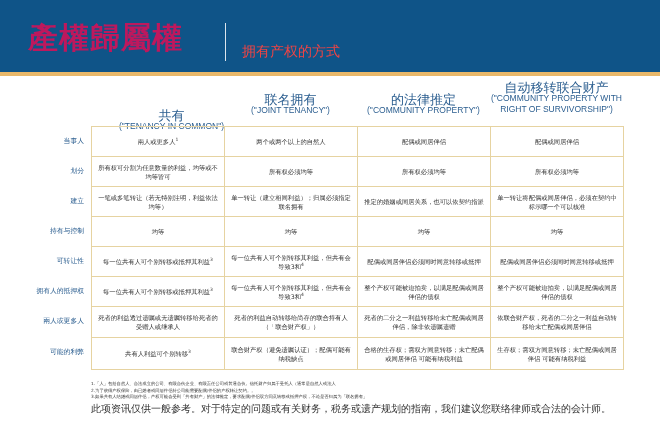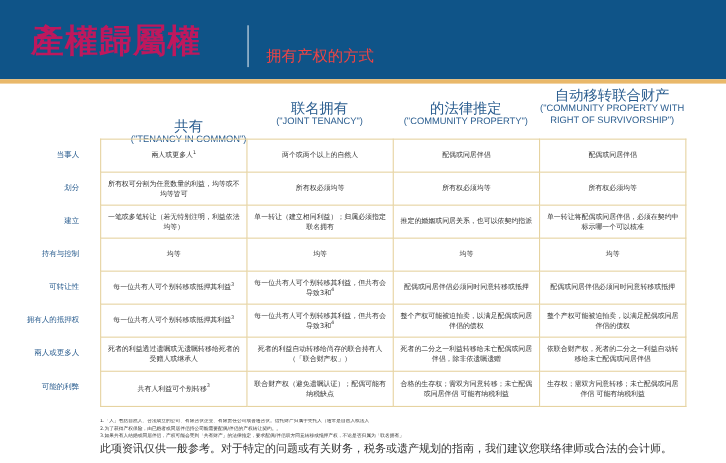--- a/index.html
+++ b/index.html
@@ -43,21 +43,21 @@
   table.grid td {
     border: 1px solid #e6d3a1;
     text-align: center; vertical-align: middle;
     font-size: 6.3px; line-height: 9px; color: #333;
     padding: 2px 6px;
   }
   .row-labels {
     position: absolute; left: 0; top: 126px; width: 88px;
   }
   .row-label {
-    position: absolute; right: 16px; text-align: right;
+    position: absolute; right: 4px; text-align: right;
     font-size: 6.8px; color: #2a5d8f; white-space: nowrap;
   }
   sup { font-size: 4.5px; vertical-align: super; line-height: 0; }
 
   .footnotes {
     position: absolute; left: 91px; top: 381px; width: 560px;
     font-size: 4.3px; line-height: 6.6px; color: #333; white-space: nowrap; overflow: hidden;
   }
   .disclaimer {
     position: absolute; left: 91px; top: 404px; width: 560px;

